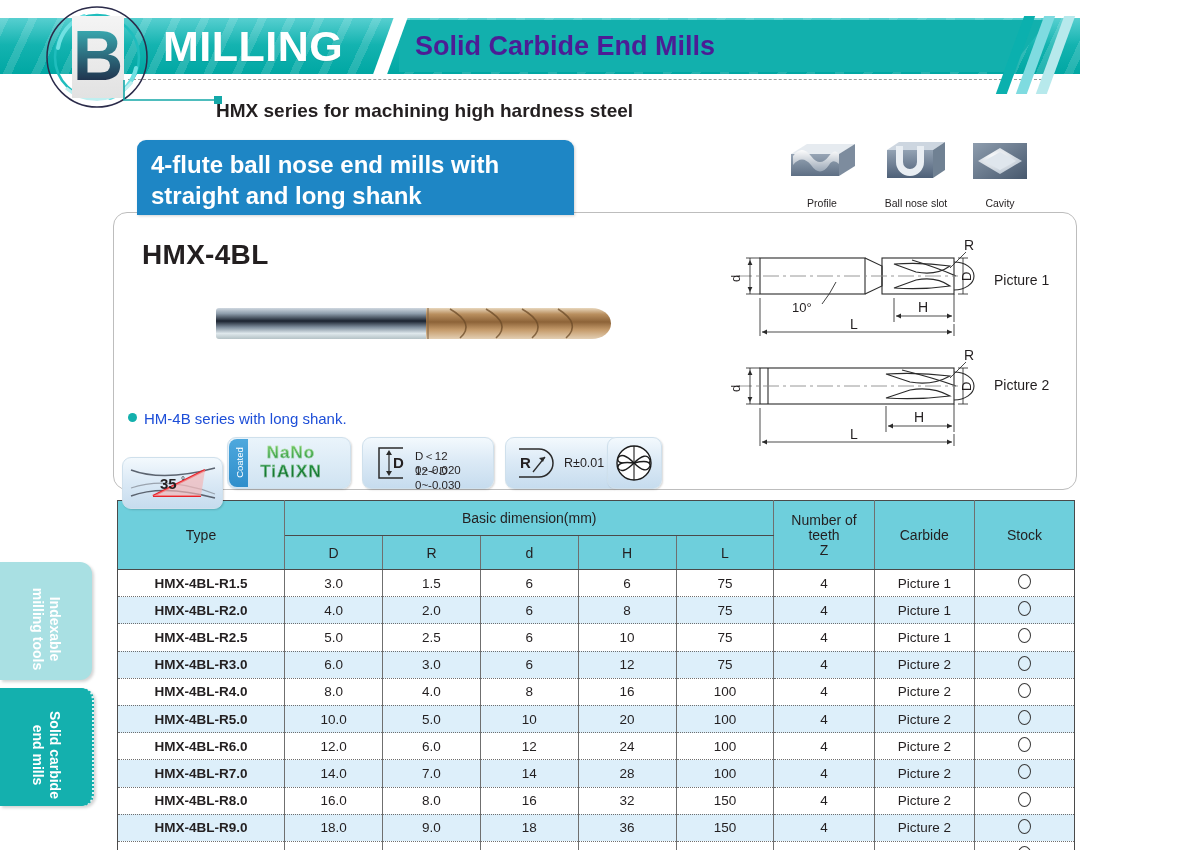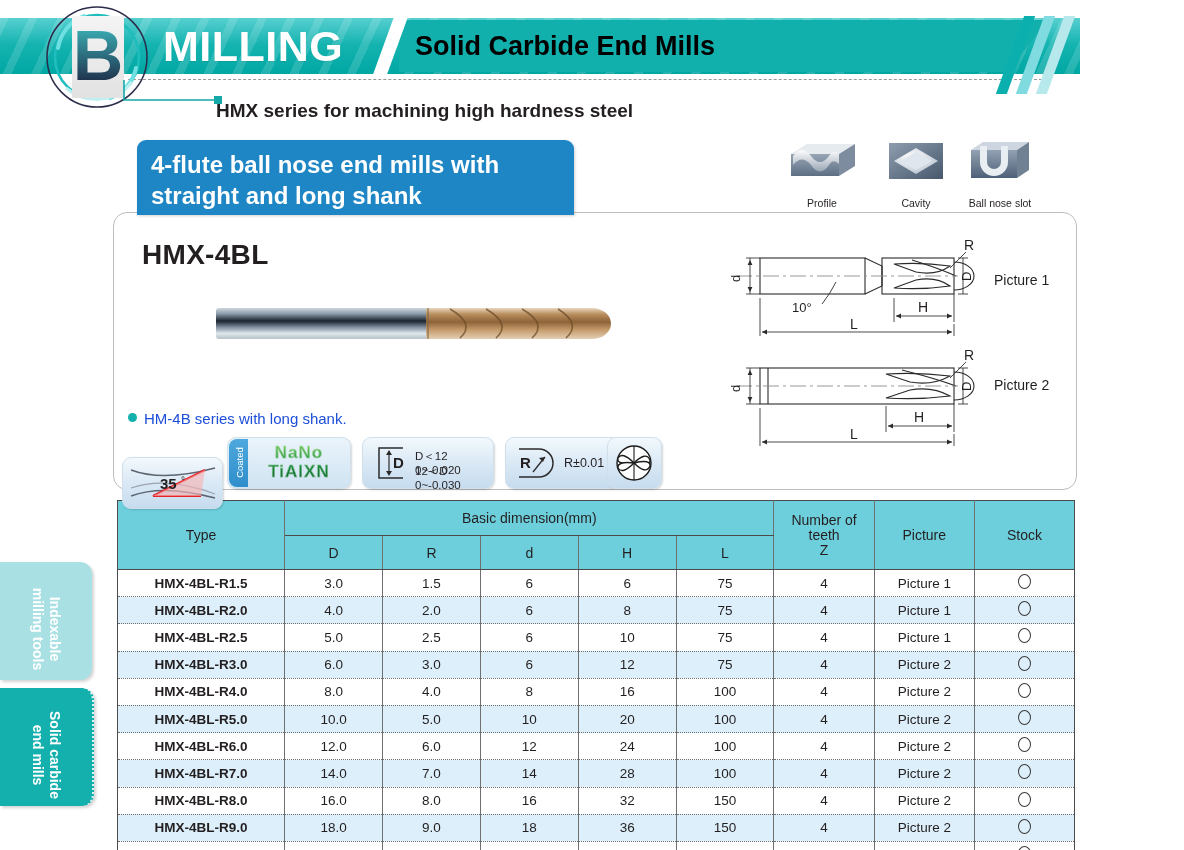--- a/index.html
+++ b/index.html
@@ -30,21 +30,21 @@
     position:absolute;left:383px;top:18px;width:14px;height:58px;
     background:#ffffff;transform:skewX(-20deg);z-index:6;
   }
   .hdr-sub-box{
     position:absolute;left:399px;top:20px;width:650px;height:52px;
     background:#12b0ad;z-index:5;
     clip-path:polygon(0 0,650px 0,608px 52px,0 52px);
   }
   .hdr-sub{
     position:absolute;left:415px;top:28px;z-index:7;
-    font-size:27px;font-weight:bold;color:#000000;line-height:36px;
+    font-size:27px;font-weight:bold;color:#4c1d95;line-height:36px;
   }
   .hdr-stripes{position:absolute;left:1000px;top:16px;width:180px;height:78px;z-index:7;}
   .hdr-stripes i{
     position:absolute;top:0;width:11px;height:78px;display:block;
     transform:skewX(-20deg);
   }
   .hdr-stripes i:nth-child(1){left:10px;background:#0bb0ae;}
   .hdr-stripes i:nth-child(2){left:30px;background:#7fdbe0;}
   .hdr-stripes i:nth-child(3){left:50px;background:#b7e9ec;}
 
@@ -131,21 +131,21 @@
   .badge .txt{position:absolute;font-size:11.5px;color:#231f20;line-height:14px;}
   .coated-strip{
     position:absolute;left:1px;top:1px;width:19px;height:48px;
     background:linear-gradient(180deg,#4ea8dd,#2f8ecb);border-radius:8px 0 0 8px;
   }
   .coated-strip span{
     position:absolute;left:-12px;top:18px;width:44px;text-align:center;
     font-size:9.5px;color:#fff;transform:rotate(-90deg);
   }
   .nano{
-    position:absolute;left:24px;top:5px;width:94px;text-align:center;
+    position:absolute;left:16px;top:5px;width:94px;text-align:center;
     font-size:17px;font-weight:bold;line-height:19px;letter-spacing:1px;
     background:linear-gradient(180deg,#7ed06a 0%,#1f8f3e 55%,#0d6b2c 100%);
     -webkit-background-clip:text;background-clip:text;color:transparent;
     -webkit-text-stroke:.5px rgba(255,255,255,.55);
   }
 
   
   .draw1{position:absolute;left:726px;top:236px;z-index:7;}
   .draw2{position:absolute;left:726px;top:344px;z-index:7;}
   .pic-lab{position:absolute;font-size:14px;color:#231f20;z-index:8;}
@@ -253,53 +253,53 @@
         <path d="M8 18 Q17 6 26 18 Q35 30 44 18 Q50 10 54 16 L54 26 Q48 20 44 27 Q35 40 26 27 Q17 16 8 27 Z" fill="url(#mg)"></path>
       </svg>
     </div>
     <div class="cap">Profile</div>
   </div>
 
   <div class="app">
     <div class="pic">
       <svg width="74" height="46" viewBox="0 0 74 46">
         <defs>
+          <linearGradient id="bg" x1="0" y1="0" x2="0" y2="1">
+            <stop offset="0" stop-color="#93a2b3"></stop>
+              <stop offset="1" stop-color="#4e6078"></stop>
+          </linearGradient>
+        </defs>
+        <path d="M8 12 L20 4 L66 4 L54 12 Z" fill="#cdd6e0"></path>
+        <rect x="8" y="12" width="46" height="28" fill="url(#bg)"></rect>
+        <path d="M54 12 L66 4 L66 32 L54 40 Z" fill="#708193"></path>
+        <path d="M24 8 L24 24 A7 7 0 0 0 38 24 L38 8 L45 8 L45 24 A14 14 0 0 1 17 24 L17 8 Z" fill="#e9eef3"></path>
+      </svg>
+    </div>
+    <div class="cap">Ball nose slot</div>
+  </div>
+
+  <div class="app">
+    <div class="pic">
+      <svg width="74" height="46" viewBox="0 0 74 46">
+        <defs>
           <linearGradient id="cg" x1="0" y1="0" x2="1" y2="1">
             <stop offset="0" stop-color="#8e9dae"></stop>
               <stop offset="1" stop-color="#47586d"></stop>
           </linearGradient>
           <radialGradient id="cg2" cx="0.4" cy="0.35" r="0.7">
             <stop offset="0" stop-color="#ffffff"></stop>
               <stop offset="1" stop-color="#b9c4d0"></stop>
           </radialGradient>
         </defs>
         <rect x="10" y="5" width="54" height="36" fill="url(#cg)"></rect>
         <path d="M37 10 L59 23 L37 36 L15 23 Z" fill="url(#cg2)"></path>
         <path d="M37 14 L53 23 L37 32 L21 23 Z" fill="#dfe6ed"></path>
       </svg>
     </div>
     <div class="cap">Cavity</div>
-  </div>
-
-  <div class="app">
-    <div class="pic">
-      <svg width="74" height="46" viewBox="0 0 74 46">
-        <defs>
-          <linearGradient id="bg" x1="0" y1="0" x2="0" y2="1">
-            <stop offset="0" stop-color="#93a2b3"></stop>
-              <stop offset="1" stop-color="#4e6078"></stop>
-          </linearGradient>
-        </defs>
-        <path d="M8 12 L20 4 L66 4 L54 12 Z" fill="#cdd6e0"></path>
-        <rect x="8" y="12" width="46" height="28" fill="url(#bg)"></rect>
-        <path d="M54 12 L66 4 L66 32 L54 40 Z" fill="#708193"></path>
-        <path d="M24 8 L24 24 A7 7 0 0 0 38 24 L38 8 L45 8 L45 24 A14 14 0 0 1 17 24 L17 8 Z" fill="#e9eef3"></path>
-      </svg>
-    </div>
-    <div class="cap">Ball nose slot</div>
   </div>
 
 </div>
 
 <div class="card"></div>
 <div class="card-title">HMX-4BL</div>
 
 <svg class="photo" viewBox="0 0 416 46">
   <defs>
     <linearGradient id="shank" x1="0" y1="0" x2="0" y2="1">
@@ -479,21 +479,21 @@
 <table class="spec">
   <thead>
     <tr>
       <th class="hcell" rowspan="2" style="width:168px;border-left:1.6px solid #4a4a4a;text-align:center;">Type</th>
       <th class="hcell grp" colspan="5">Basic dimension(mm)</th>
       <th class="hcell" rowspan="2" style="width:100px;line-height:15px;margin-top:28px;">
         <div>Number of</div>
         <div>teeth</div>
         <div>Z</div>
       </th>
-      <th class="hcell" rowspan="2" style="width:100px;">Picture</th>
+      <th class="hcell" rowspan="2" style="width:100px;">Carbide</th>
       <th class="hcell" rowspan="2" style="width:100px;border-right:1.6px solid #4a4a4a;">Stock</th>
     </tr>
     <tr>
       <th class="sub" style="width:98px;">D</th>
       <th class="sub" style="width:98px;">R</th>
       <th class="sub" style="width:98px;">d</th>
       <th class="sub" style="width:98px;">H</th>
       <th class="sub" style="width:98px;">L</th>
     </tr>
   </thead>

